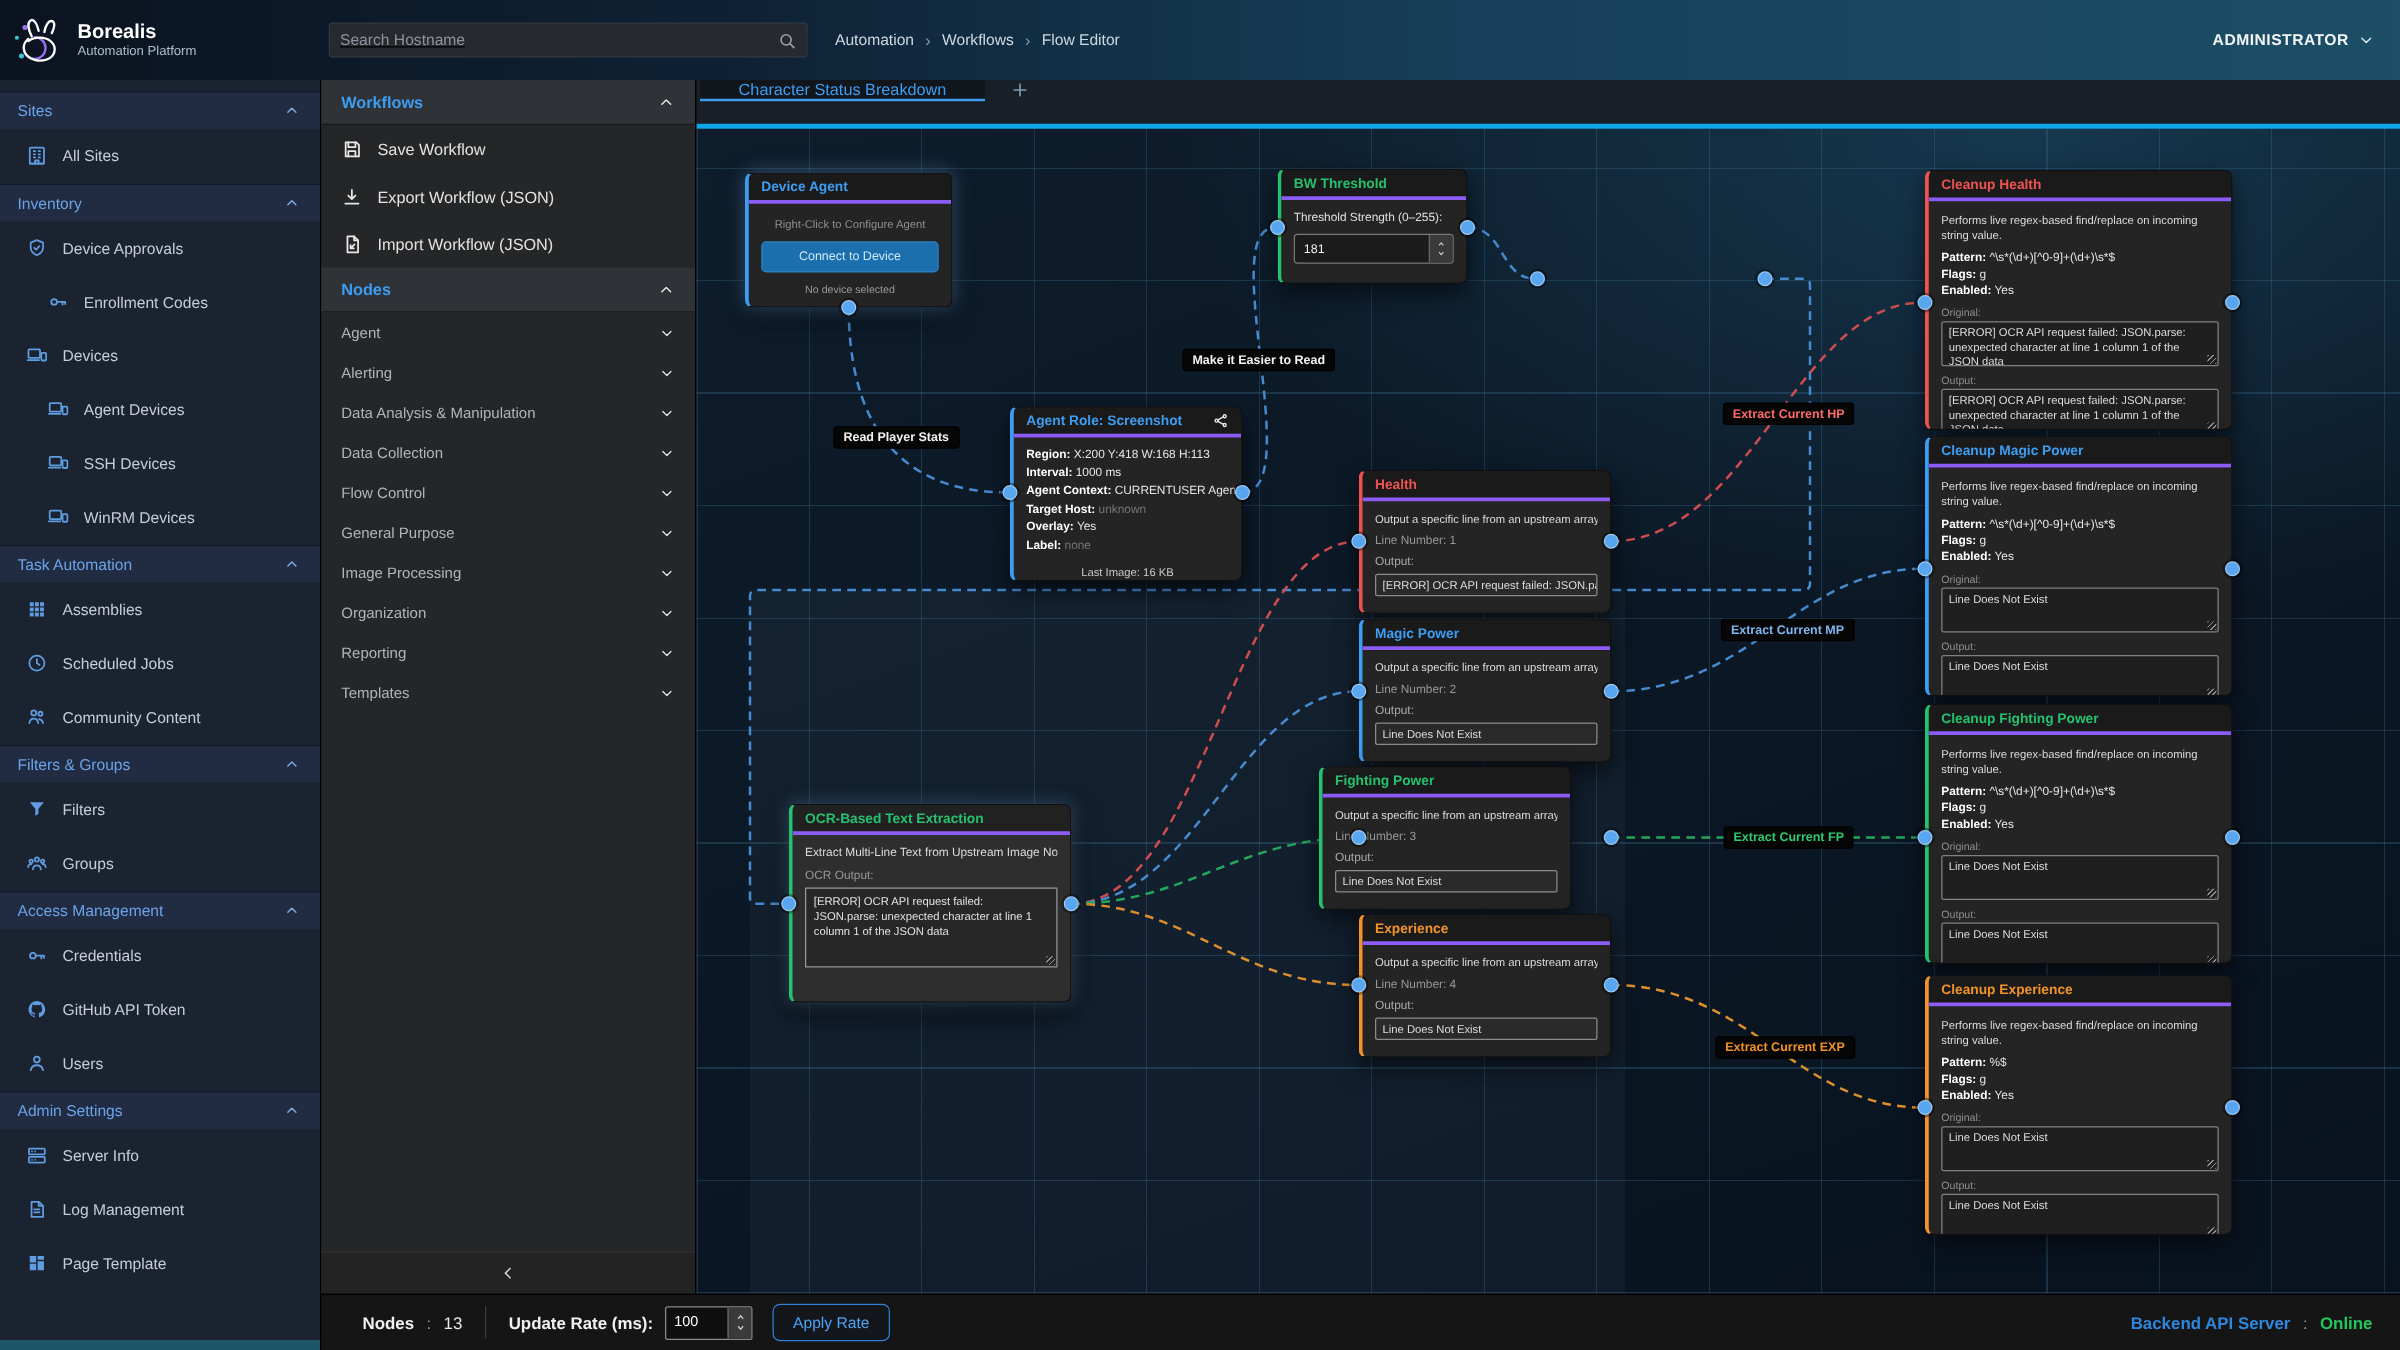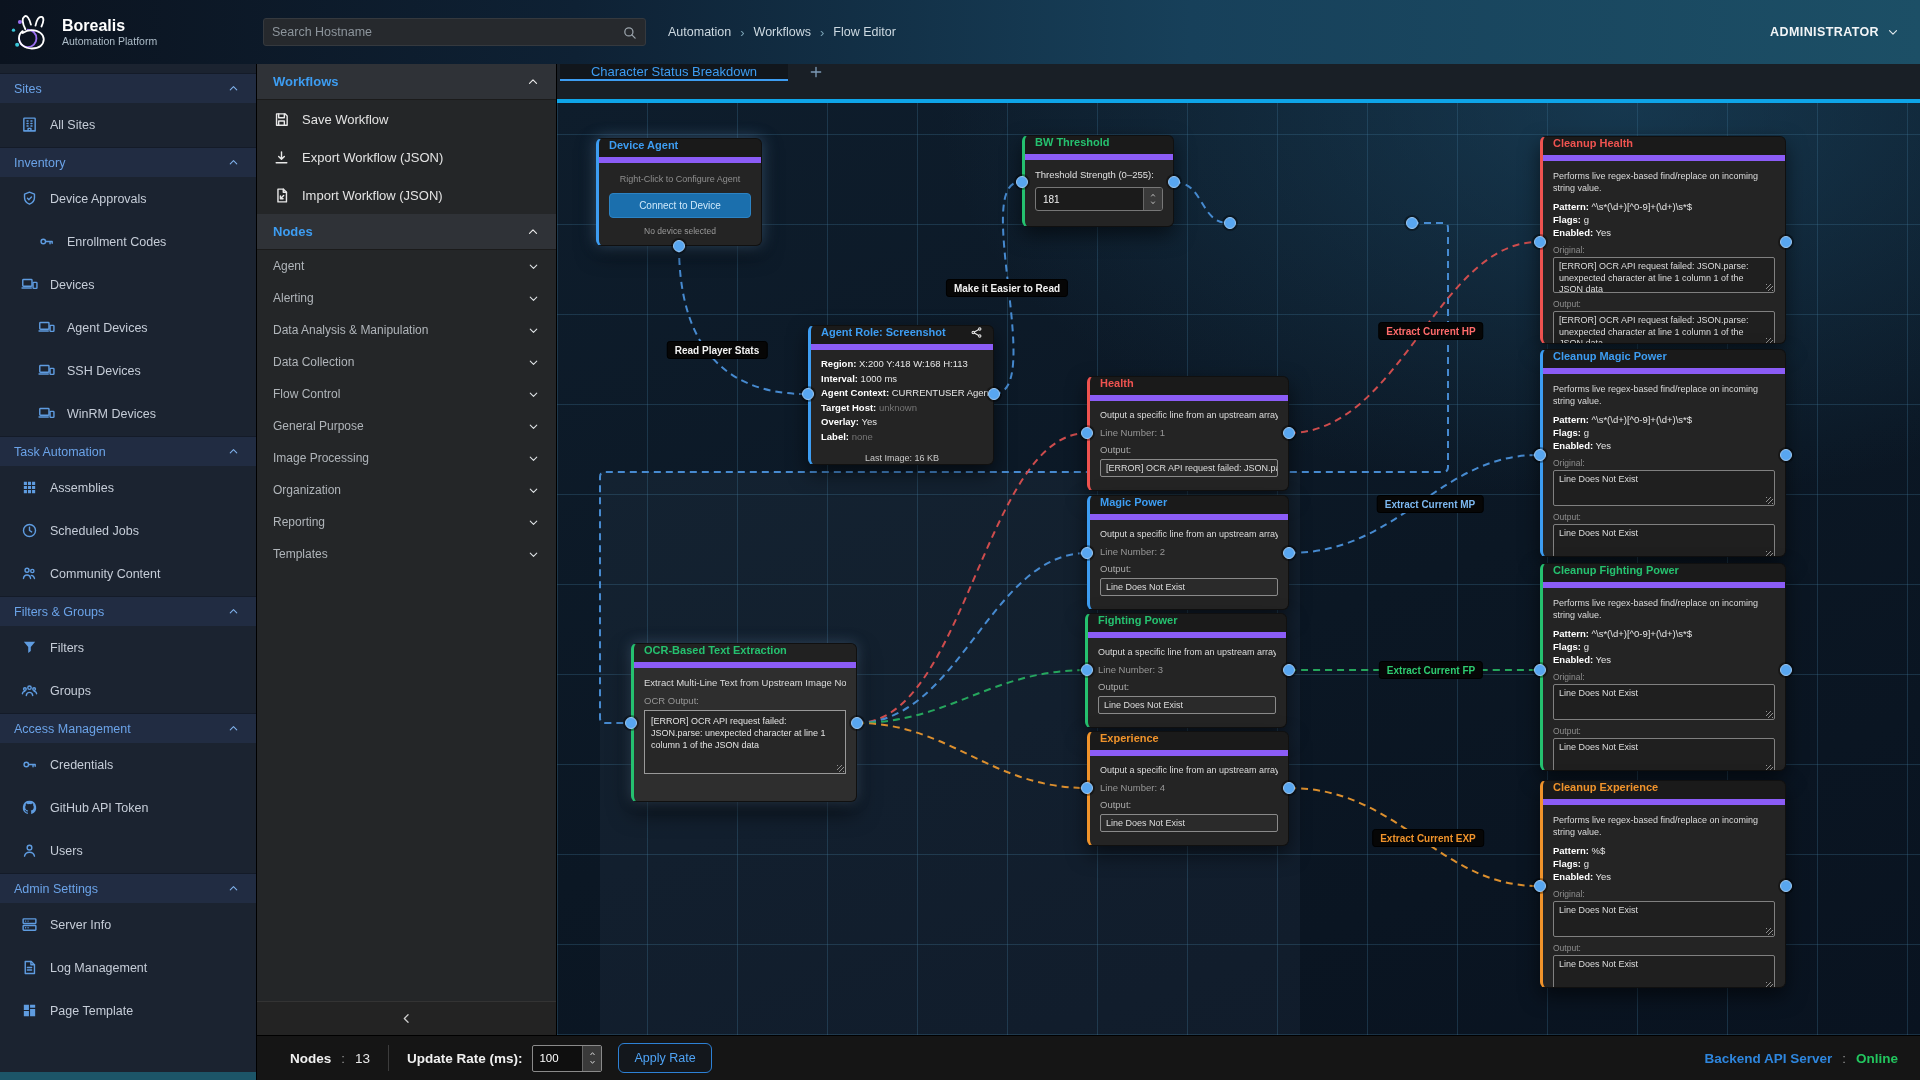--- a/index.html
+++ b/index.html
@@ -9,21 +9,21 @@
   .icon { display:inline-flex; align-items:center; justify-content:center; flex:0 0 auto; }
 
   
   #header { position:absolute; left:0; top:0; width:1920px; height:64px;
     background:linear-gradient(90deg,#0b131f 0%,#0e2134 30%,#17405a 62%,#1c4f66 100%);
     display:flex; align-items:center; z-index:20; }
   .brand { width:257px; display:flex; align-items:center; gap:10px; padding-left:8px; }
   .brand-title { color:#fff; font-size:16px; font-weight:bold; line-height:18px; }
   .brand-sub { color:#aebdc9; font-size:10.5px; }
   .searchbox { margin-left:6px; width:383px; height:28px; background:#26292d; border:1px solid #35393e;
-    border-radius:3px; display:flex; align-items:center; padding:0 8px; }
+    border-radius:3px; display:flex; align-items:center; padding:0 8px;text-decoration:underline; }
   .searchbox input { flex:1; background:transparent; border:none; outline:none; color:#cfd4d9;
     font-size:12.5px; font-family:inherit; }
   .searchbox input::placeholder { color:#8d959c; }
   .searchbox .icon { color:#9aa3ab; }
   .breadcrumbs { margin-left:22px; display:flex; align-items:center; gap:9px; }
   .crumb { color:#cdd9e1; font-size:12.5px; }
   .crumb-sep { color:#7ba2b4; font-size:13px; }
   .admin { margin-left:auto; margin-right:20px; display:flex; align-items:center; gap:7px;
     color:#f2f5f7; font-size:12.5px; font-weight:bold; letter-spacing:.4px; cursor:pointer; }
   .admin .icon { color:#dfe7ec; }
@@ -77,22 +77,22 @@
   .edge-label { position:absolute; transform:translate(-50%,-50%); background:#060606; border:1px solid #000;
     border-radius:3px; padding:2.5px 7px; font-size:10px; font-weight:bold; white-space:nowrap; z-index:4; }
   .handle { position:absolute; width:12px; height:12px; border-radius:50%; background:#58a6f0;
     border:1px solid #9cc8f2; box-shadow:0 0 0 2px rgba(0,0,0,.35); z-index:6; cursor:crosshair; }
 
   
   .flow-node { position:absolute; background:#242424; border:1px solid #101010; border-left:3px solid var(--accent);
     border-radius:6px; box-shadow:0 8px 20px rgba(0,0,0,.55); z-index:3; overflow:hidden; cursor:grab; }
   .flow-node.glow { box-shadow:0 0 16px rgba(130,190,245,.35), 0 8px 20px rgba(0,0,0,.55); }
   .flow-node.selected { background:#2e2e2e; box-shadow:0 0 14px rgba(150,200,250,.25), 0 10px 22px rgba(0,0,0,.6); }
-  .fn-header { height:24px; display:flex; align-items:flex-start; justify-content:space-between;
-    padding:0 10px; background:rgba(0,0,0,.28); border-bottom:6px solid #8b5cf6; }
+  .fn-header { height:24px; display:flex; align-items:center; justify-content:space-between;
+    padding:0 10px; background:rgba(0,0,0,.28); border-bottom:3px solid #8b5cf6; }
   .fn-title { font-size:11px; font-weight:bold; color:var(--accent); white-space:nowrap; }
   .fn-header .icon { color:#e8e8e8; }
   .fn-body { padding:7px 10px; color:#d9d9d9; }
   .fn-hint { text-align:center; color:#8f8f8f; font-size:9px; margin:4px 0 9px; }
   .fn-btn { display:block; width:100%; height:25px; background:#1b6fad; color:#cfe9fb; border:1px solid #2c83c4;
     border-radius:4px; font-size:10px; font-family:inherit; cursor:pointer; }
   .fn-status { text-align:center; color:#9a9a9a; font-size:8.5px; margin-top:8px; }
   .fn-label { font-size:9.5px; color:#e0e0e0; margin:2px 0 7px; }
   .fn-inputwrap { display:flex; height:24px; border:1px solid #777; border-radius:3px; background:#1b1b1b; overflow:hidden; }
   .fn-inputwrap input { flex:1; min-width:0; background:transparent; border:none; outline:none; color:#eee;
@@ -638,21 +638,21 @@
         <div class="fn-header">
           <span class="fn-title">Magic Power</span>
         </div>
         <div class="fn-body">
           <div class="fn-desc">Output a specific line from an upstream array.</div>
           <div class="fn-muted">Line Number: 2</div>
           <div class="fn-outlabel">Output:</div>
           <div class="fn-textline">Line Does Not Exist</div>
         </div>
       </div>
-      <div class="flow-node" style="left:528px;top:510px;width:202px;height:115px;--accent:#25c16f">
+      <div class="flow-node" style="left:498px;top:510px;width:202px;height:115px;--accent:#25c16f">
         <div class="fn-header">
           <span class="fn-title">Fighting Power</span>
         </div>
         <div class="fn-body">
           <div class="fn-desc">Output a specific line from an upstream array.</div>
           <div class="fn-muted">Line Number: 3</div>
           <div class="fn-outlabel">Output:</div>
           <div class="fn-textline">Line Does Not Exist</div>
         </div>
       </div>

